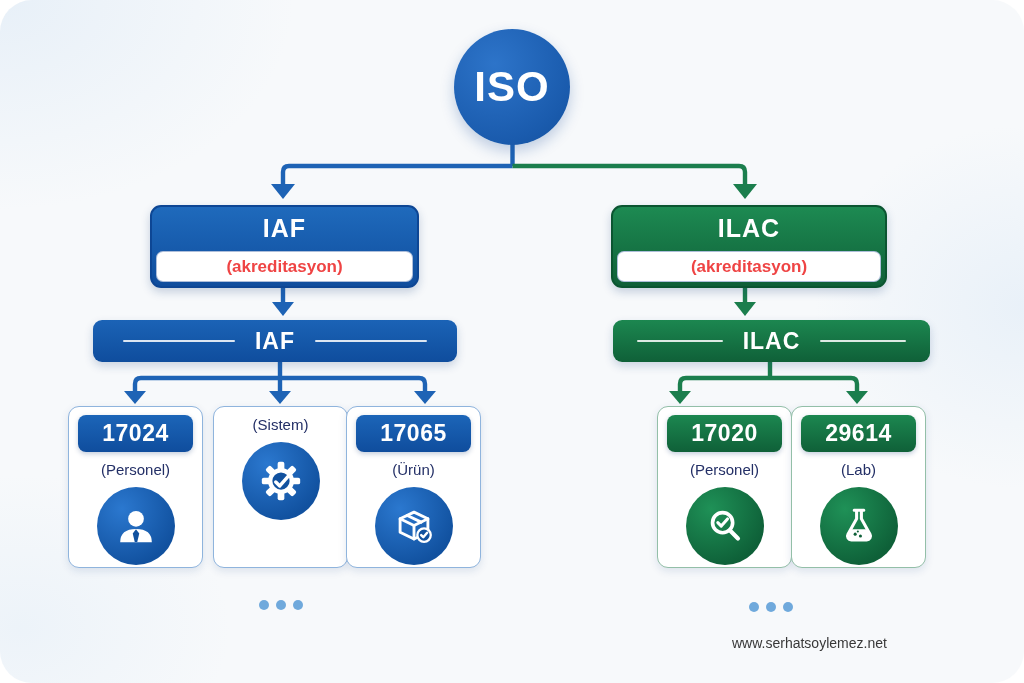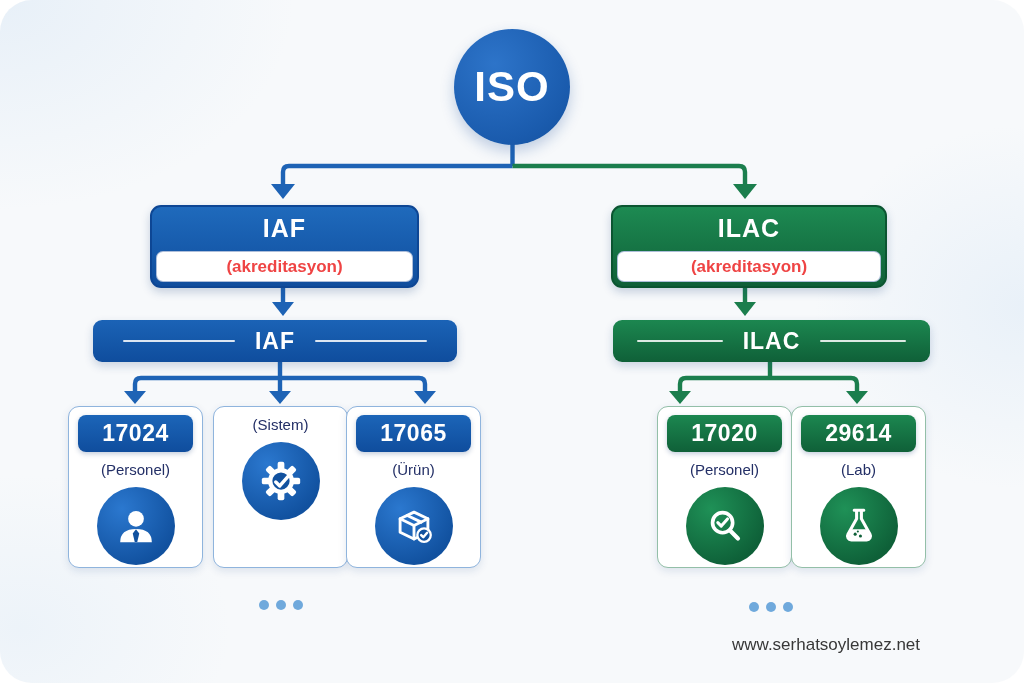--- a/index.html
+++ b/index.html
@@ -79,21 +79,21 @@
   .icon-circle{
     margin-top:9px;width:78px;height:78px;border-radius:50%;
     display:flex;align-items:center;justify-content:center;
   }
   .card.blue .icon-circle{background:radial-gradient(circle at 32% 28%, #2b78cf, #11519f 75%);}
   .card.green .icon-circle{background:radial-gradient(circle at 32% 28%, #1f9157, #0e6038 75%);}
 
   
   .dots{display:flex;gap:7px;}
   .dots i{width:10px;height:10px;border-radius:50%;background:#6fa9dc;}
-  .footer-text{color:#383838;font-size:17px;}
+  .footer-text{color:#383838;font-size:14px;}
 </style>
 </head>
 <body>
 
 <div class="stage">
 
   <svg class="wires abs" width="1024" height="683">
 
     <path class="wire b" d="M512.5 141 L512.5 166"></path>
     <path class="wire b" d="M512.5 166 L289 166 Q283 166 283 172 L283 185"></path>

